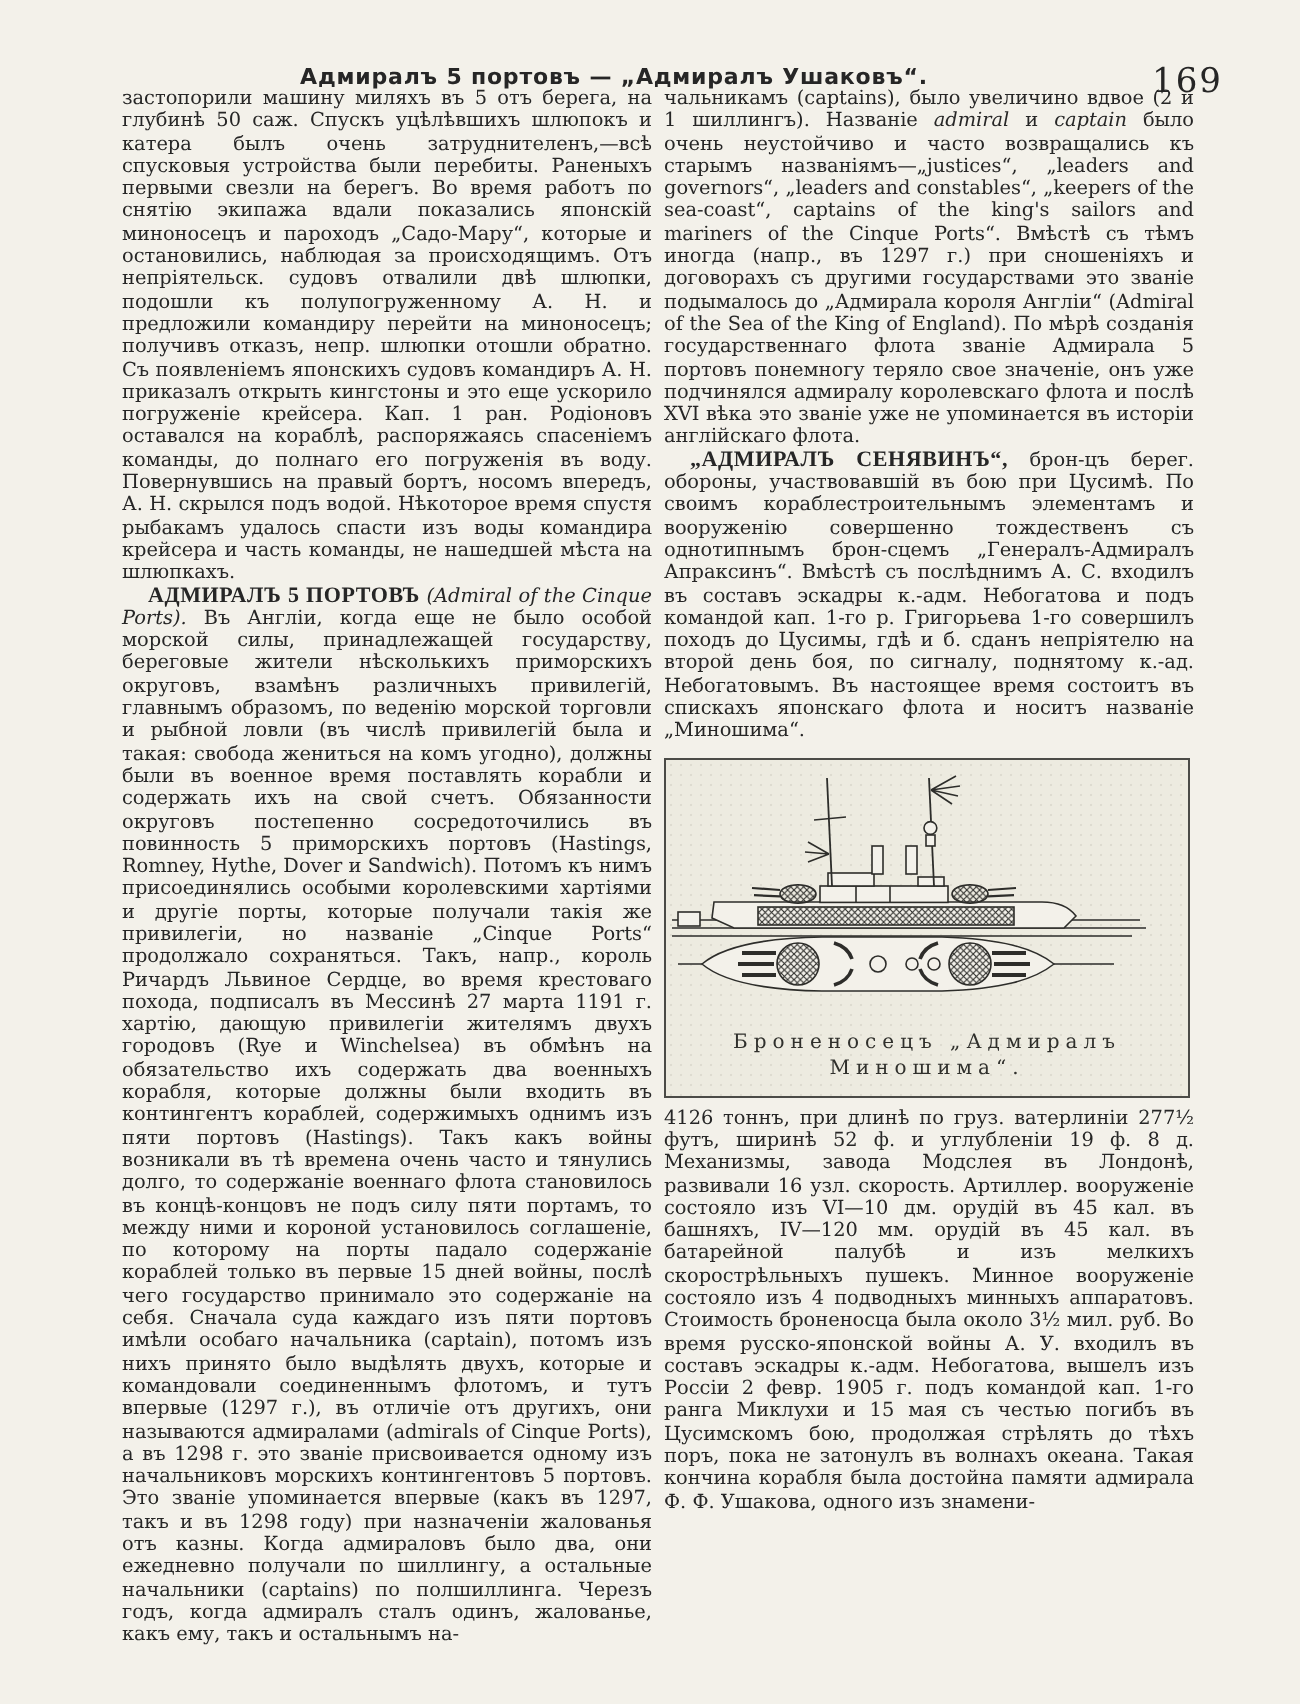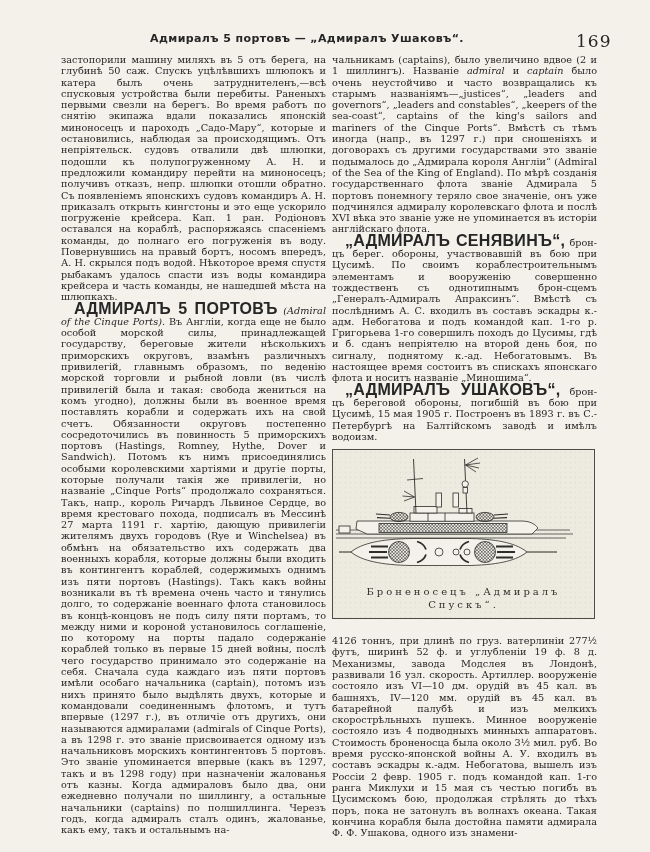--- a/index.html
+++ b/index.html
@@ -12,37 +12,37 @@
   .hdr {
     position:absolute; top:32px; left:0; width:614px; text-align:center;
     font-family:"DejaVu Sans", sans-serif; font-weight:bold;
     font-size:11px; letter-spacing:0.4px; white-space:nowrap;
   }
   .pagenum {
     position:absolute; top:31px; left:576px;
     font-size:17px; letter-spacing:1px;
   }
   .col {
-    position:absolute; top:54px; width:265px;
+    position:absolute; top:44px; width:265px;
     font-size:9.7px; line-height:11.3px;
     text-align:justify; text-justify:inter-word;
     hyphens:none;
   }
   .col-left  { left:61px; }
   .col-right { left:332px; }
   .col p { margin:0; }
   .sect { margin-top:4px; }
   .indent { text-indent:13px; }
   .runin {
-    font-family:Liberation Sans, sans-serif; font-weight:bold;
-    font-size:16px; letter-spacing:0.3px;
+    font-family:Liberation Serif, serif; font-weight:bold;
+    font-size:11px; letter-spacing:0.3px;
   }
   .it { font-style:italic;margin-top:40px; }
   .fig {
-    position:relative; margin:7px 0 16px 0;
+    position:relative; margin:7px 0 5px 0;
     width:263px; height:170px; box-sizing:border-box;
     border:1px solid #4b4b47;
     background:#edebe0;
     background-image:radial-gradient(rgba(90,85,70,0.10) 0.6px, transparent 0.8px);
     background-size:5px 5px;
   }
   .fig svg { position:absolute; top:1px; left:0; }
   .figcap {
     position:absolute; left:0; right:0; bottom:7px;
     text-align:center; font-size:10px; line-height:13px;
@@ -60,21 +60,20 @@
   <div class="col col-left">
     <p><span>застопорили машину миляхъ въ 5 отъ берега, на глубинѣ 50 саж. Спускъ уцѣлѣвшихъ шлюпокъ и катера былъ очень затруднителенъ,—всѣ спусковыя устройства были перебиты. Раненыхъ первыми свезли на берегъ. Во время работъ по снятію экипажа вдали показались японскій миноносецъ и пароходъ „Садо-Мару“, которые и остановились, наблюдая за происходящимъ. Отъ непріятельск. судовъ отвалили двѣ шлюпки, подошли къ полупогруженному А. Н. и предложили командиру перейти на миноносецъ; получивъ отказъ, непр. шлюпки отошли обратно. Съ появленіемъ японскихъ судовъ командиръ А. Н. приказалъ открыть кингстоны и это еще ускорило погруженіе крейсера. Кап. 1 ран. Родіоновъ оставался на кораблѣ, распоряжаясь спасеніемъ команды, до полнаго его погруженія въ воду. Повернувшись на правый бортъ, носомъ впередъ, А. Н. скрылся подъ водой. Нѣкоторое время спустя рыбакамъ удалось спасти изъ воды командира крейсера и часть команды, не нашедшей мѣста на шлюпкахъ.</span></p>
     <p class="sect indent"><span class="runin">АДМИРАЛЪ 5 ПОРТОВЪ</span> <span class="it">(Admiral of the Cinque Ports).</span> <span>Въ Англіи, когда еще не было особой морской силы, принадлежащей государству, береговые жители нѣсколькихъ приморскихъ округовъ, взамѣнъ различныхъ привилегій, главнымъ образомъ, по веденію морской торговли и рыбной ловли (въ числѣ привилегій была и такая: свобода жениться на комъ угодно), должны были въ военное время поставлять корабли и содержать ихъ на свой счетъ. Обязанности округовъ постепенно сосредоточились въ повинность 5 приморскихъ портовъ (Hastings, Romney, Hythe, Dover и Sandwich). Потомъ къ нимъ присоединялись особыми королевскими хартіями и другіе порты, которые получали такія же привилегіи, но названіе „Cinque Ports“ продолжало сохраняться. Такъ, напр., король Ричардъ Львиное Сердце, во время крестоваго похода, подписалъ въ Мессинѣ 27 марта 1191 г. хартію, дающую привилегіи жителямъ двухъ городовъ (Rye и Winchelsea) въ обмѣнъ на обязательство ихъ содержать два военныхъ корабля, которые должны были входить въ контингентъ кораблей, содержимыхъ однимъ изъ пяти портовъ (Hastings). Такъ какъ войны возникали въ тѣ времена очень часто и тянулись долго, то содержаніе военнаго флота становилось въ концѣ-концовъ не подъ силу пяти портамъ, то между ними и короной установилось соглашеніе, по которому на порты падало содержаніе кораблей только въ первые 15 дней войны, послѣ чего государство принимало это содержаніе на себя. Сначала суда каждаго изъ пяти портовъ имѣли особаго начальника (captain), потомъ изъ нихъ принято было выдѣлять двухъ, которые и командовали соединеннымъ флотомъ, и тутъ впервые (1297 г.), въ отличіе отъ другихъ, они называются адмиралами (admirals of Cinque Ports), а въ 1298 г. это званіе присвоивается одному изъ начальниковъ морскихъ контингентовъ 5 портовъ. Это званіе упоминается впервые (какъ въ 1297, такъ и въ 1298 году) при назначеніи жалованья отъ казны. Когда адмираловъ было два, они ежедневно получали по шиллингу, а остальные начальники (captains) по полшиллинга. Черезъ годъ, когда адмиралъ сталъ одинъ, жалованье, какъ ему, такъ и остальнымъ на-</span></p>
   </div>
 
   <div class="col col-right">
     <p><span>чальникамъ (captains), было увеличино вдвое (2 и 1 шиллингъ). Названіе </span><span class="it">admiral</span><span> и </span><span class="it">captain</span><span> было очень неустойчиво и часто возвращались къ старымъ названіямъ—„justices“, „leaders and governors“, „leaders and constables“, „keepers of the sea-coast“, captains of the king's sailors and mariners of the Cinque Ports“. Вмѣстѣ съ тѣмъ иногда (напр., въ 1297 г.) при сношеніяхъ и договорахъ съ другими государствами это званіе подымалось до „Адмирала короля Англіи“ (Admiral of the Sea of the King of England). По мѣрѣ созданія государственнаго флота званіе Адмирала 5 портовъ понемногу теряло свое значеніе, онъ уже подчинялся адмиралу королевскаго флота и послѣ XVI вѣка это званіе уже не упоминается въ исторіи англійскаго флота.</span></p>
 
     <p class="sect indent"><span class="runin">„АДМИРАЛЪ СЕНЯВИНЪ“,</span> <span>брон-цъ берег. обороны, участвовавшій въ бою при Цусимѣ. По своимъ кораблестроительнымъ элементамъ и вооруженію совершенно тождественъ съ однотипнымъ брон-сцемъ „Генералъ-Адмиралъ Апраксинъ“. Вмѣстѣ съ послѣднимъ А. С. входилъ въ составъ эскадры к.-адм. Небогатова и подъ командой кап. 1-го р. Григорьева 1-го совершилъ походъ до Цусимы, гдѣ и б. сданъ непріятелю на второй день боя, по сигналу, поднятому к.-ад. Небогатовымъ. Въ настоящее время состоитъ въ спискахъ японскаго флота и носитъ названіе „Миношима“.</span></p>
 
-    <p class="sect indent"><span class="runin">„АДМИРАЛЪ УШАКОВЪ“,</span> <span>брон-цъ береговой обороны, погибшій въ бою при Цусимѣ, 15 мая 1905 г. Построенъ въ 1893 г. въ С.-Петербургѣ на Балтійскомъ заводѣ и имѣлъ водоизм.</span></p>
 
     <div class="fig">
       <svg width="261" height="120" viewBox="0 0 261 120">
         <defs>
           <pattern id="xh" width="3.2" height="3.2" patternUnits="userSpaceOnUse">
             <path d="M0,0 l3.2,3.2 M3.2,0 l-3.2,3.2" stroke="#2d2d2a" stroke-width="0.55"></path>
           </pattern>
         </defs>
         <g stroke="#2d2d2a" fill="none" stroke-width="0.8">
 
@@ -121,20 +120,20 @@
           <path d="M84,90.5 Q91,92.5 93,98.5 M84,111.5 Q91,109.5 93,103.5" stroke-width="1.8"></path>
           <path d="M136,90.5 Q129,92.5 127,98.5 M136,111.5 Q129,109.5 127,103.5" stroke-width="1.8"></path>
 
           <circle cx="106" cy="101" r="4" fill="#f3f1ea"></circle>
           <circle cx="123" cy="101" r="3" fill="#f3f1ea"></circle>
           <circle cx="134" cy="101" r="3" fill="#f3f1ea"></circle>
         </g>
       </svg>
       <div class="figcap">
         <div>Броненосецъ „Адмиралъ</div>
-        <div>Спускъ“.</div>
+        <div>Миношима“.</div>
       </div>
     </div>
 
     <p><span>4126 тоннъ, при длинѣ по груз. ватерлиніи 277½ футъ, ширинѣ 52 ф. и углубленіи 19 ф. 8 д. Механизмы, завода Модслея въ Лондонѣ, развивали 16 узл. скорость. Артиллер. вооруженіе состояло изъ VI—10 дм. орудій въ 45 кал. въ башняхъ, IV—120 мм. орудій въ 45 кал. въ батарейной палубѣ и изъ мелкихъ скорострѣльныхъ пушекъ. Минное вооруженіе состояло изъ 4 подводныхъ минныхъ аппаратовъ. Стоимость броненосца была около 3½ мил. руб. Во время русско-японской войны А. У. входилъ въ составъ эскадры к.-адм. Небогатова, вышелъ изъ Россіи 2 февр. 1905 г. подъ командой кап. 1-го ранга Миклухи и 15 мая съ честью погибъ въ Цусимскомъ бою, продолжая стрѣлять до тѣхъ поръ, пока не затонулъ въ волнахъ океана. Такая кончина корабля была достойна памяти адмирала Ф. Ф. Ушакова, одного изъ знамени-</span></p>
   </div>
 
 </div>
 
 </body></html>

